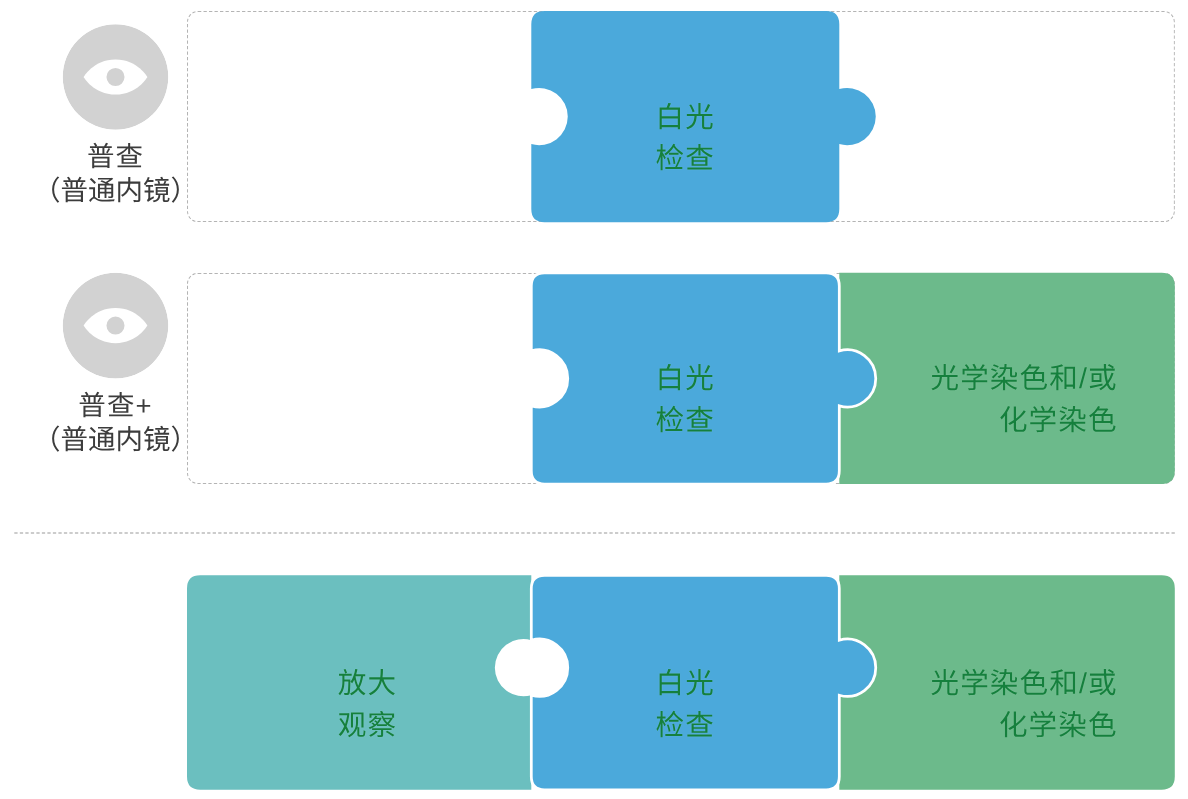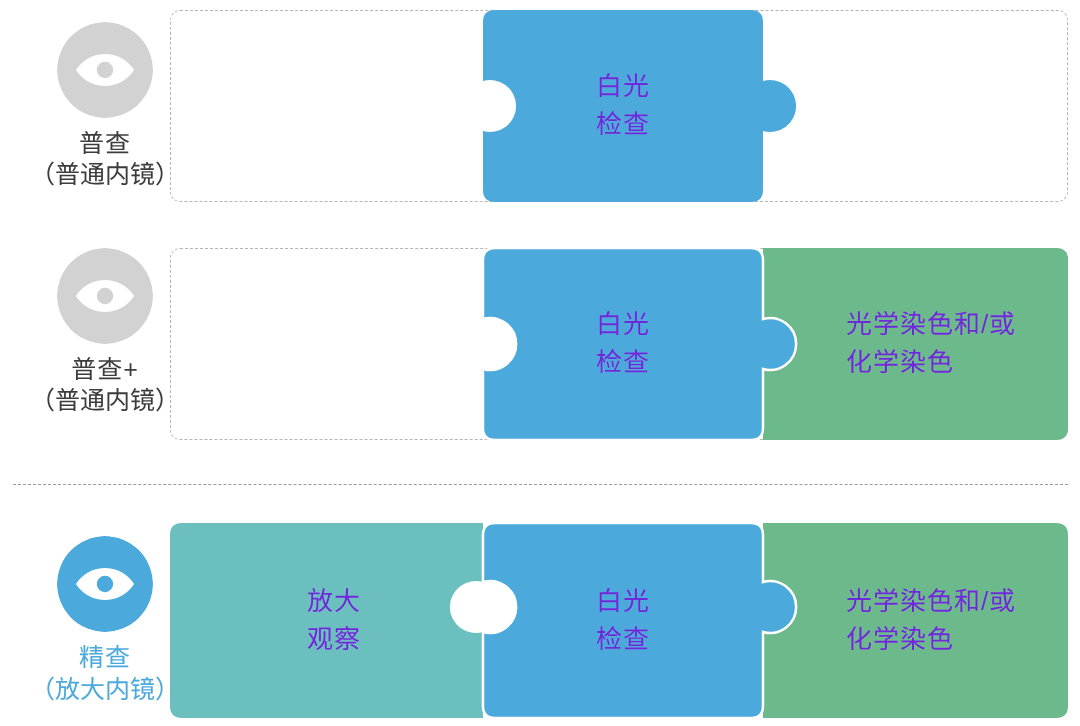--- a/index.html
+++ b/index.html
@@ -48,28 +48,29 @@
     height:0;
   }
 
   
   .puzzle-layer{position:absolute;left:0;top:0;width:1080px;height:726px;pointer-events:none;}
   .puzzle-layer svg{overflow:visible;}
 
   
   .piece-caption{
     position:absolute;
-    color:#6d28d9;
+    color:#15803d;
     font-size:26px;
     line-height:1.45;
-    text-align:left;
+    text-align:right;
     letter-spacing:1px;
     white-space:pre-line;
     display:flex;align-items:center;justify-content:center;
     text-shadow:0 0 1px rgba(255,255,255,.25);
+    margin-top:20px;
   }
 </style>
 </head>
 <body>
 
 <div id="stage">
 
   <div class="label-col" style="top:10px;height:192px;">
     <svg class="eye-badge" viewBox="0 0 96 96" aria-hidden="true">
       <circle cx="48" cy="48" r="48" fill="#D2D2D2"></circle>
@@ -91,30 +92,20 @@
       <circle cx="48" cy="48" r="9.5" fill="none" stroke="#ffffff" stroke-width="2.6"></circle>
     </svg>
     <div class="cat-name grey-text">普查+</div>
     <div class="cat-sub grey-text">（普通内镜）</div>
   </div>
 
   <div class="dashed-box" style="left:170px;top:248px;width:898px;height:192px;"></div>
 
   <div class="hdivider" style="left:13px;top:484px;width:1055px;"></div>
 
-  <div class="label-col" style="top:523px;height:195px;">
-    <svg class="eye-badge" viewBox="0 0 96 96" aria-hidden="true">
-      <circle cx="48" cy="48" r="48" fill="#4BA9DB"></circle>
-      <path d="M48 32 C28 32 19 48 19 48 C19 48 28 64 48 64 C68 64 77 48 77 48 C77 48 68 32 48 32 Z" fill="#ffffff"></path>
-      <circle cx="48" cy="48" r="9.5" fill="#4BA9DB"></circle>
-      <circle cx="48" cy="48" r="9.5" fill="none" stroke="#ffffff" stroke-width="2.6"></circle>
-    </svg>
-    <div class="cat-name blue-text">精查</div>
-    <div class="cat-sub blue-text">（放大内镜）</div>
-  </div>
 
   <div class="puzzle-layer">
     <svg width="1080" height="726" viewBox="0 0 1080 726" xmlns="http://www.w3.org/2000/svg">
 
       <g>
         <path d="
           M 495 10
           L 751 10
           Q 763 10 763 22
           L 763 81

